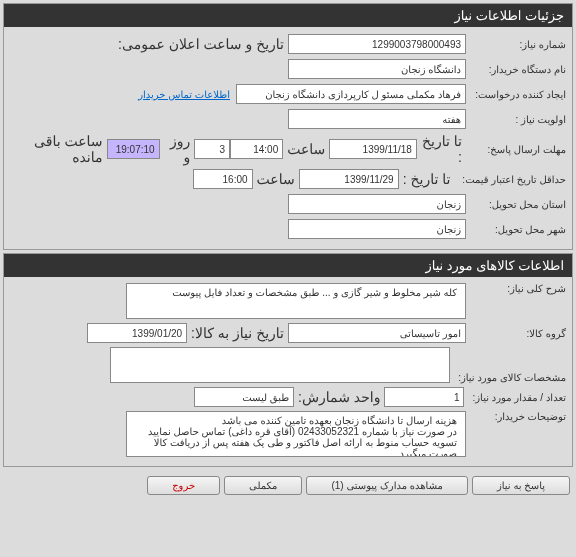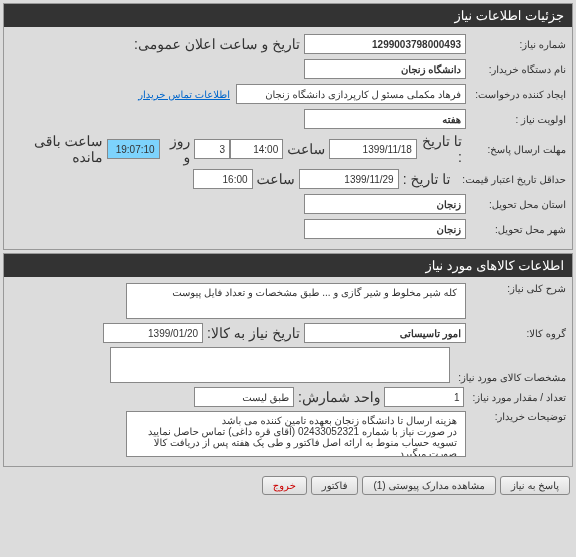--- a/index.html
+++ b/index.html
@@ -50,21 +50,21 @@
       border: 1px solid #888;
       height: 20px;
       padding: 2px 4px;
       font-size: 10px;
       color: #333;
       display: inline-flex;
       align-items: center;
       justify-content: flex-start;
     }
     .input-disabled {
-      background: #7dd3fc;
+      background: #c4b5fd;
     }
     .textarea-box {
       background: #fff;
       border: 1px solid #888;
       width: 340px;
       height: 36px;
       padding: 3px 8px;
       font-size: 10px;
       color: #333;
       overflow: hidden;
@@ -79,29 +79,29 @@
     .btn-bar {
       padding: 6px;
       display: flex;
       gap: 4px;
       justify-content: flex-start;
     }
     .btn {
       background: linear-gradient(#f5f5f5, #ddd);
       border: 1px solid #888;
       border-radius: 3px;
-      padding: 3px 10px;
+      padding: 3px 24px;
       font-size: 10px;
       cursor: pointer;
       color: #333;
     }
     .btn-red {
       color: #c00;
     }
-    .w-150 { width: 162px; font-weight: bold; }
+    .w-150 { width: 178px; }
     .w-120 { width: 120px; }
     .w-100 { width: 100px; }
     .w-80 { width: 80px; }
     .w-60 { width: 60px; }
     .w-40 { width: 40px; }
   </style>
 </head>
 <body>
 
 <div class="section">
@@ -198,15 +198,15 @@
 در صورت نیاز با شماره 02433052321 (آقای قره داغی) تماس حاصل نمایید
 تسویه حساب منوط به ارائه اصل فاکتور و طی یک هفته پس از دریافت کالا صورت میگیرد</div>
     </div>
 
   </div>
 </div>
 
 <div class="btn-bar">
   <button class="btn">پاسخ به نیاز</button>
   <button class="btn">مشاهده مدارک پیوستی (1)</button>
-  <button class="btn">فاکتور</button>
+  <button class="btn">مکملی</button>
   <button class="btn btn-red">خروج</button>
 </div>
 
 </body></html>

